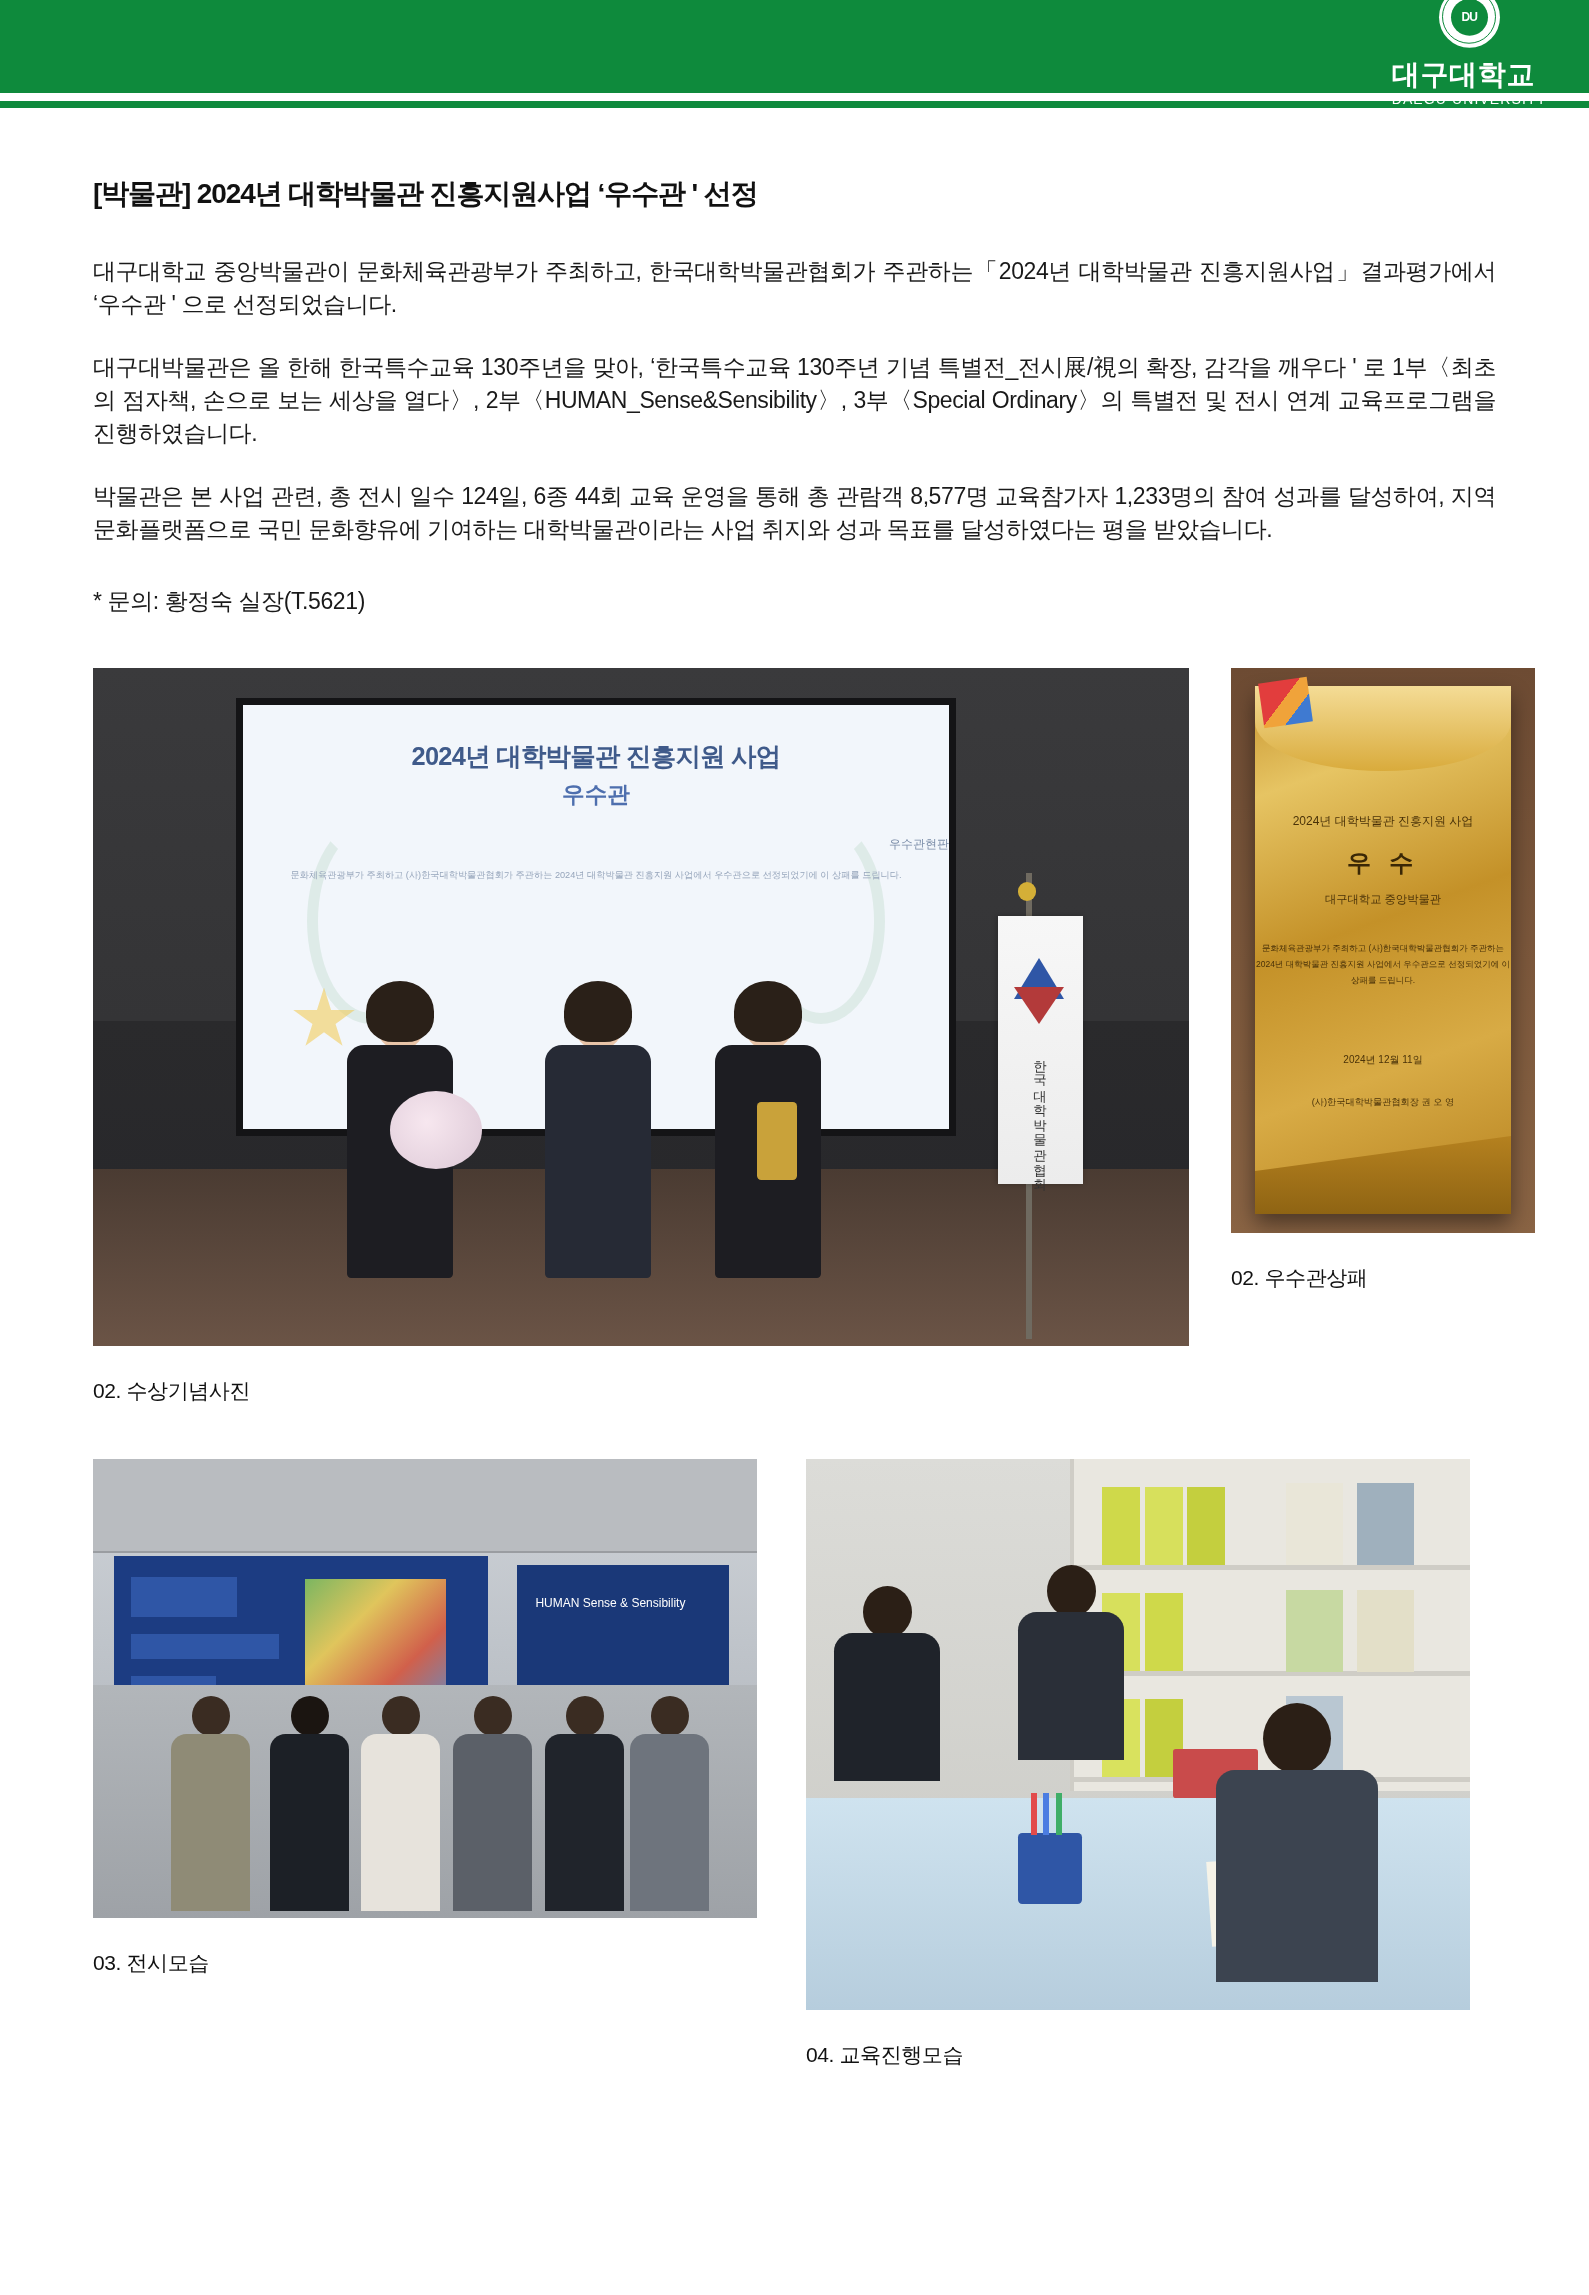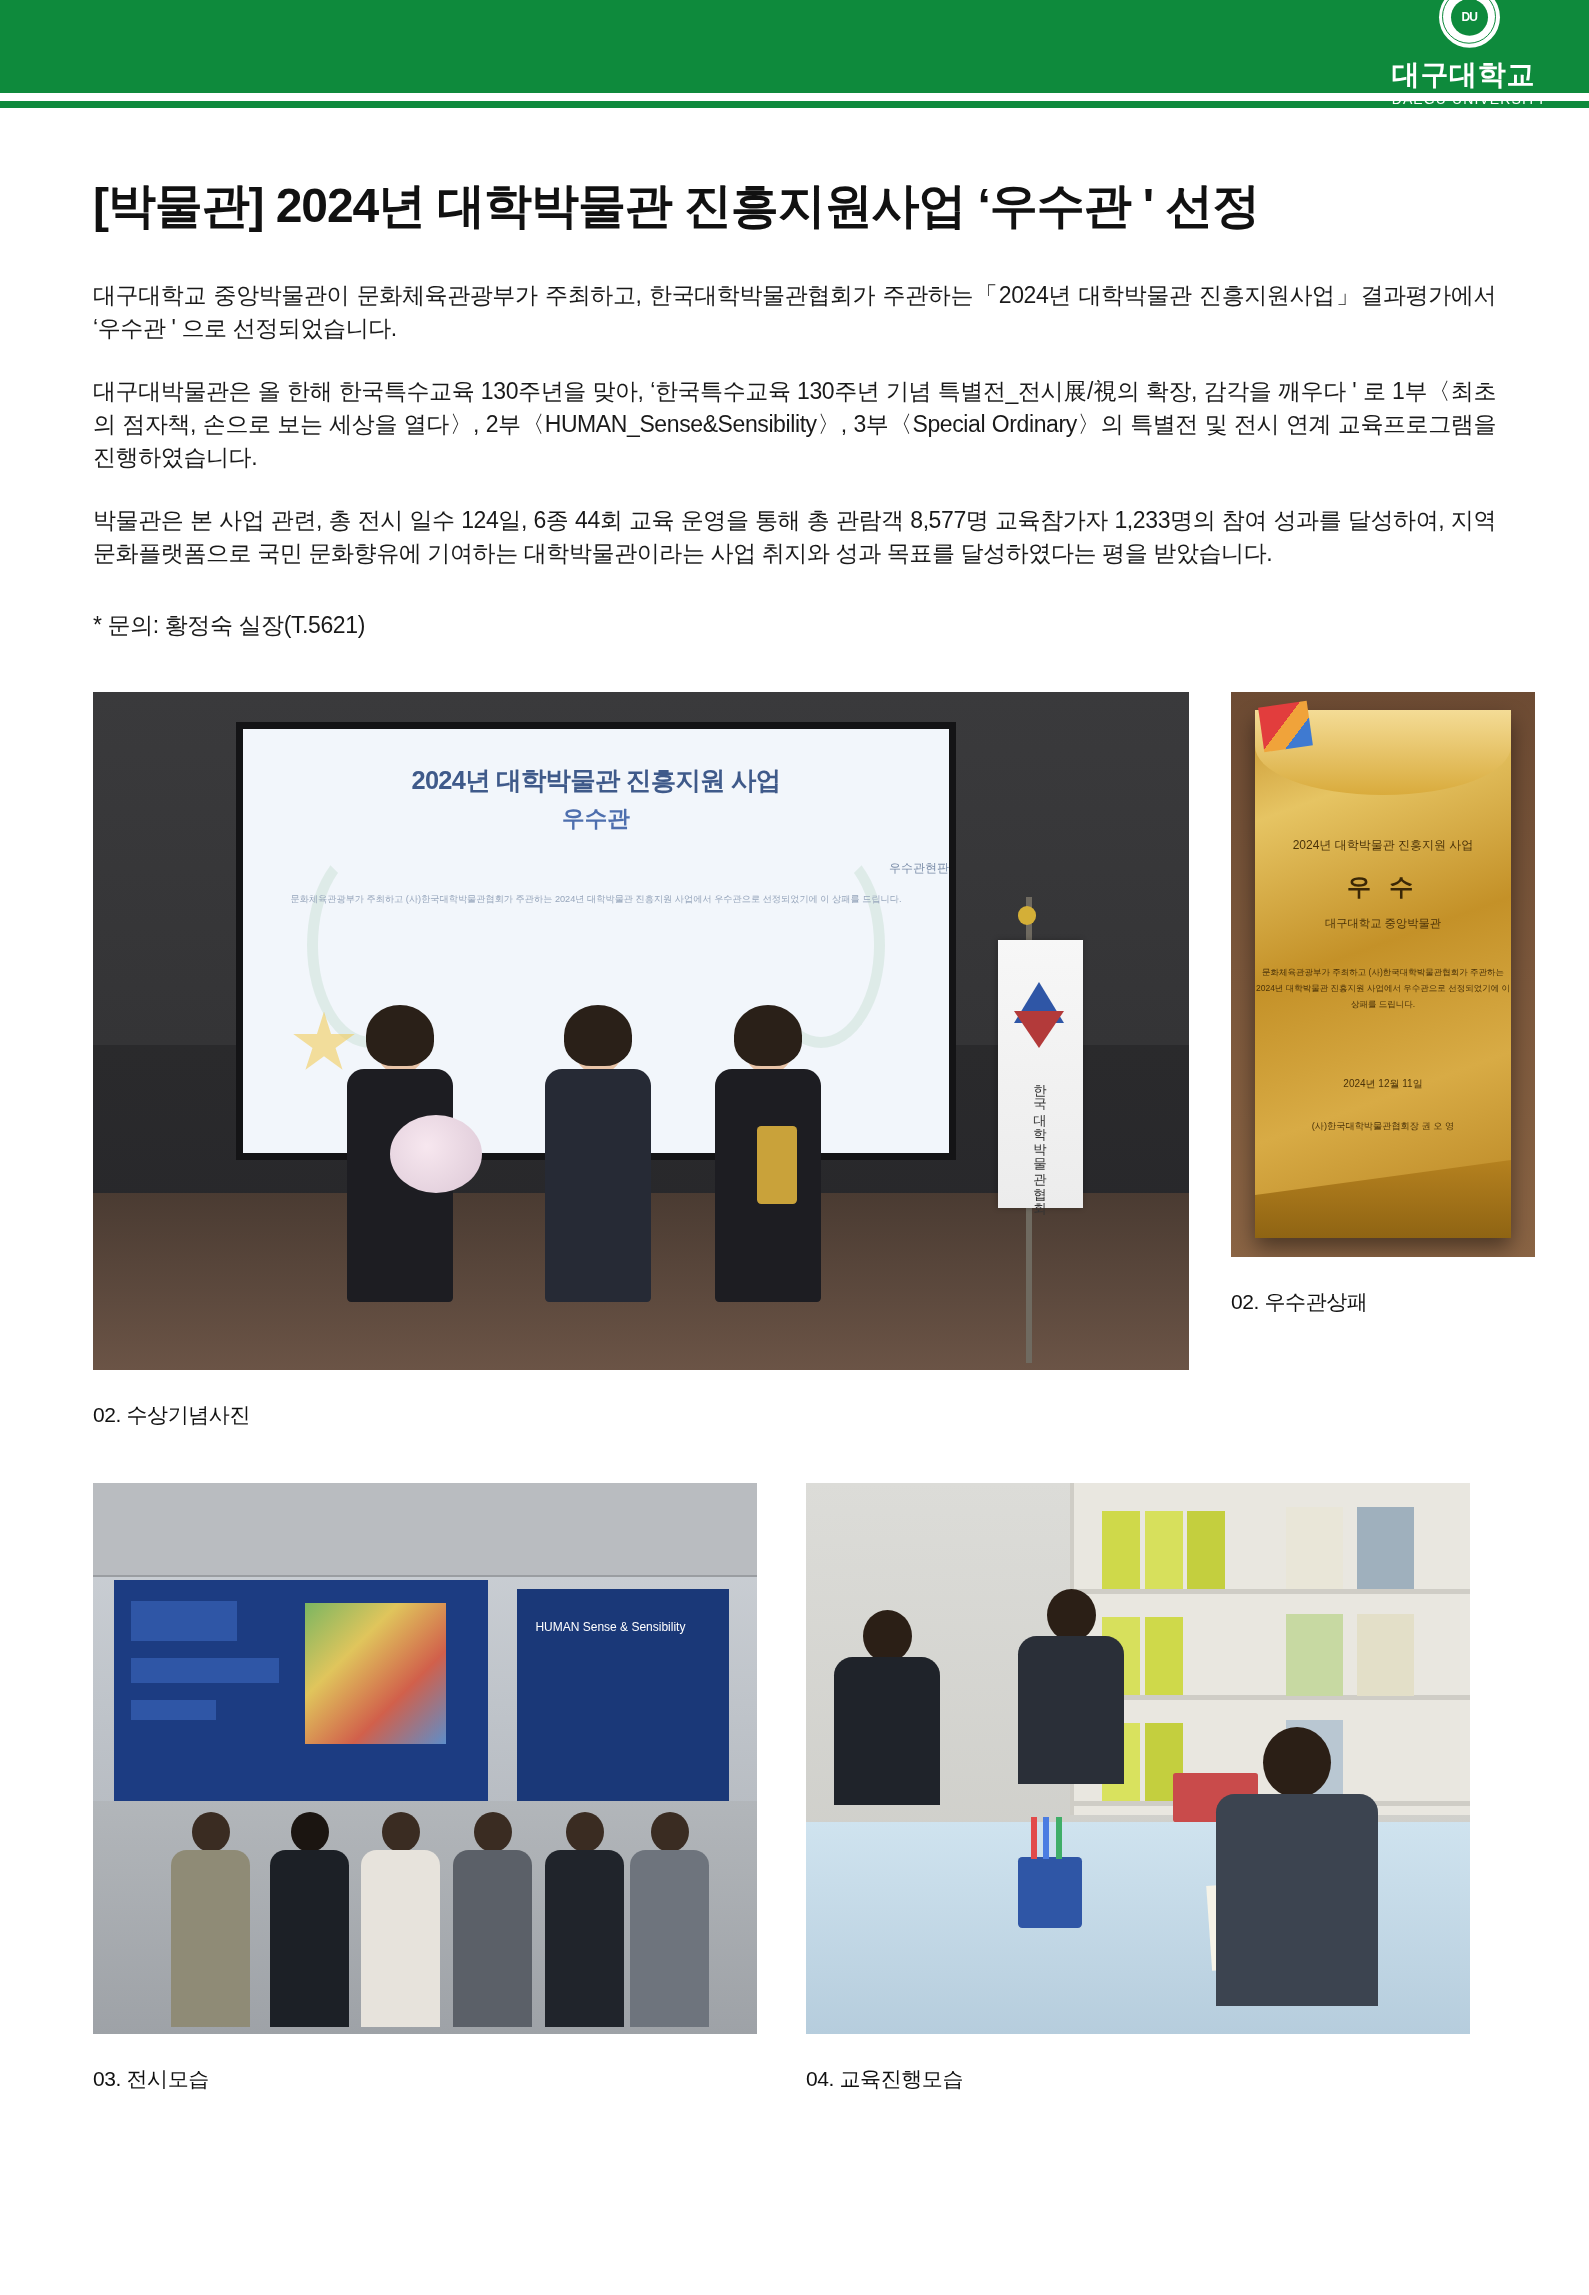--- a/index.html
+++ b/index.html
@@ -92,21 +92,21 @@
     text-align: right;
     margin-top: 2.8px;
   }
 
   
   .content {
     padding: 0 93px;
     box-sizing: border-box;
   }
   .page-title {
-    font-size: 48px;
+    font-size: 28px;
     font-weight: bold;
     letter-spacing: -1.1px;
     margin: 69px 0 0 0;
     color: #111111;
     line-height: 1.2;
   }
   .para {
     font-size: 23px;
     line-height: 1.42;
     letter-spacing: -0.4px;
@@ -285,21 +285,21 @@
   }
 
   
   .figures-row2 {
     margin-top: 54px;
     display: flex;
     align-items: flex-start;
     gap: 49px;
   }
   .photo3 {
-    width: 664px; height: 551px;
+    width: 664px; height: 459px;
     background: linear-gradient(#cfd3d8 0%, #bfc4ca 40%, #a9adb3 100%);
     position: relative;
   }
   .p3-ceiling {
     position:absolute; left:0; top:0; width:100%; height: 92px;
     background: #b9bcc0;
     border-bottom: 2.1px solid #9a9da1;
   }
   .p3-wall {
     position:absolute; left: 21px; top: 97px; width: 374px; height: 226px;

